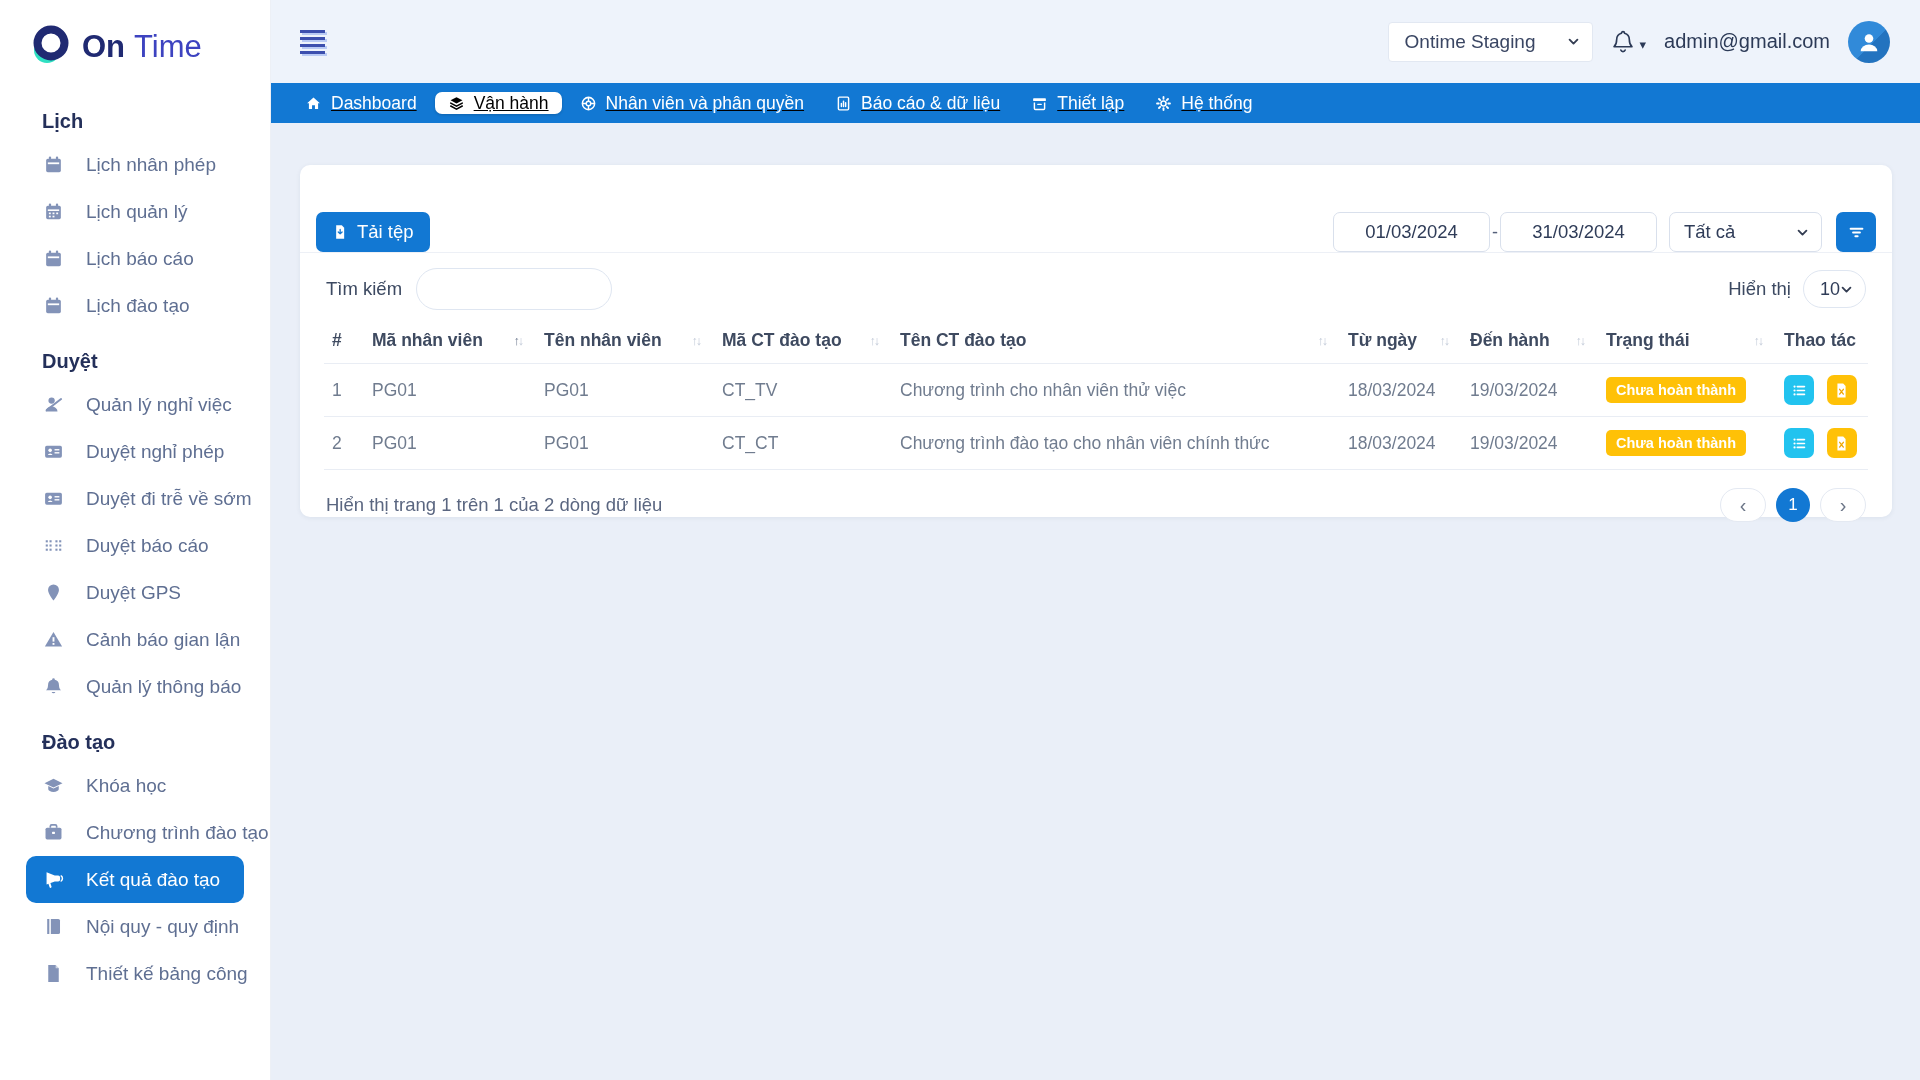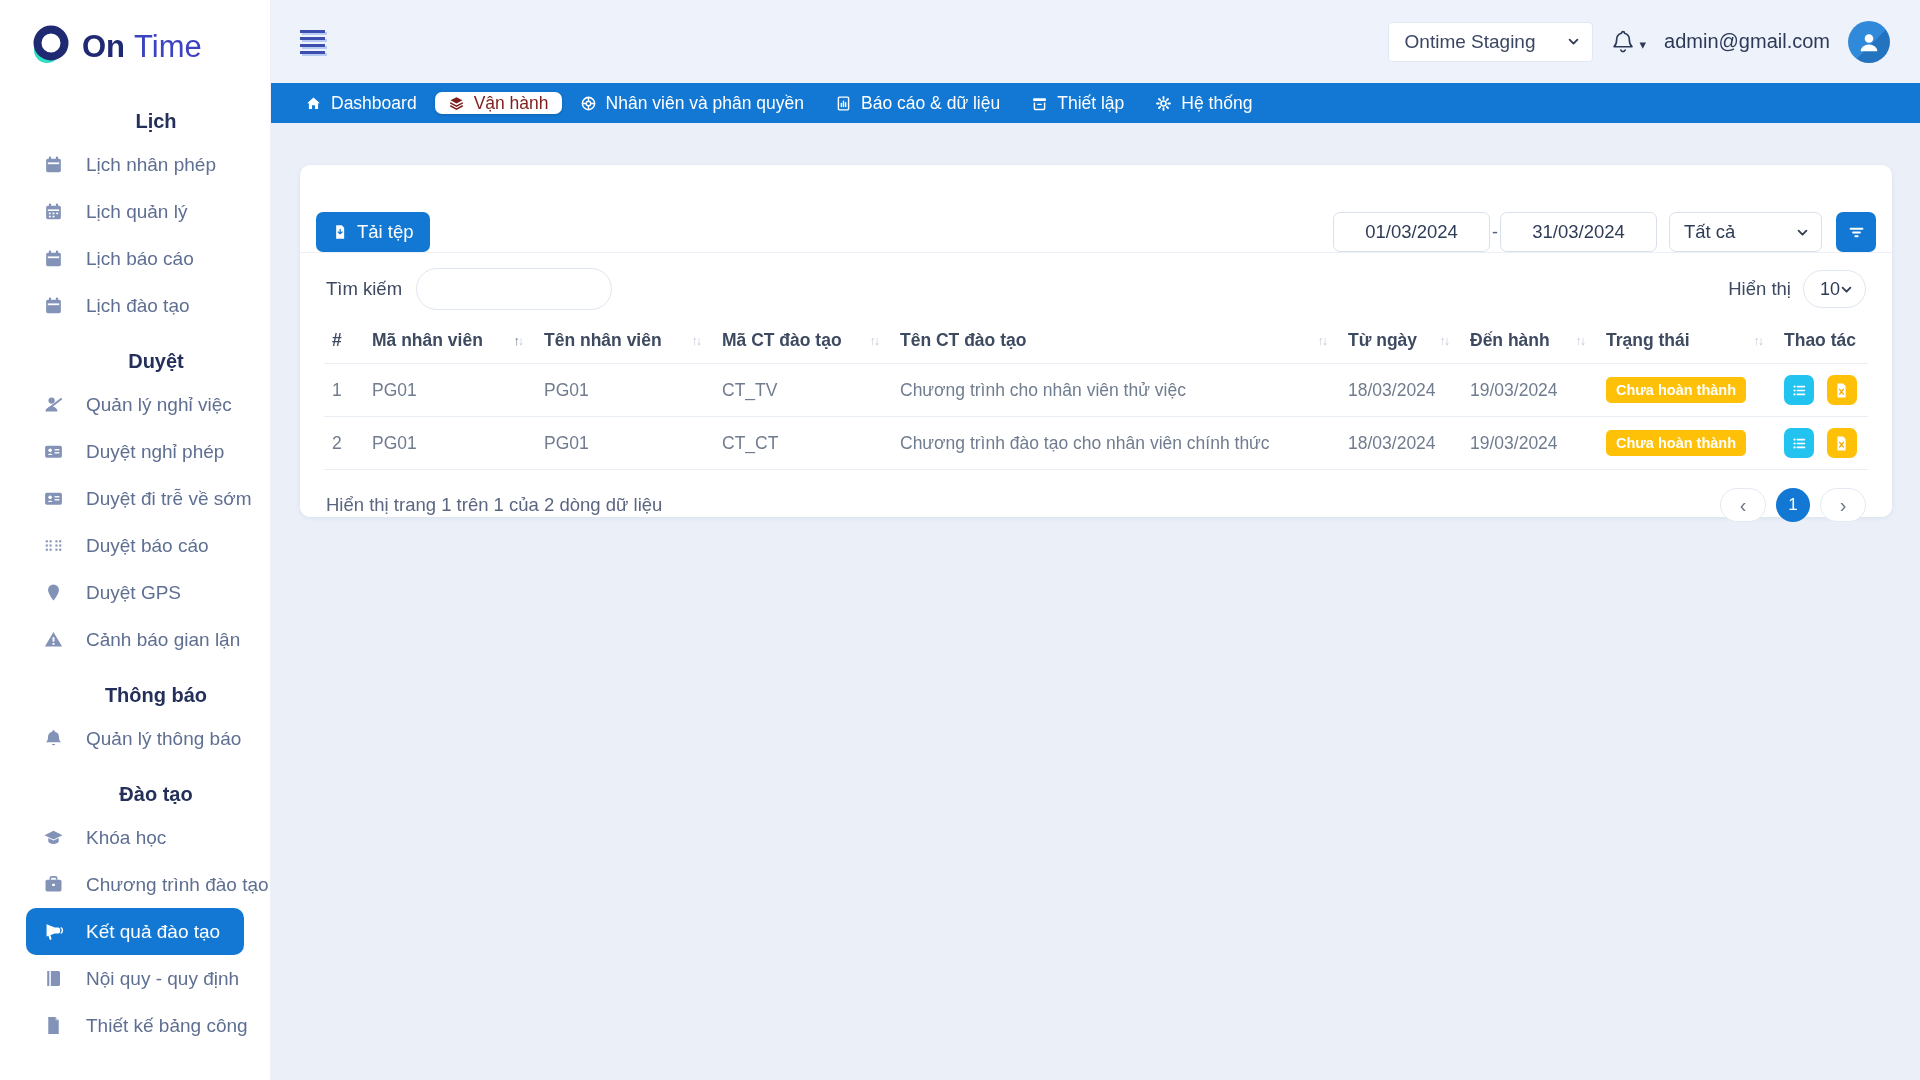--- a/index.html
+++ b/index.html
@@ -1,21 +1,21 @@
 <!DOCTYPE html>
 <html><head>
 <meta charset="utf-8">
 <style>
   * { box-sizing: border-box; margin: 0; padding: 0; }
   html,body { width:1920px; height:1080px; }
   body { font-family:"Liberation Sans", sans-serif; background:#eaeff8; overflow:hidden; }
   .app { position:relative; width:1920px; height:1080px; }
 
   
-  .sidebar { position:absolute; left:0; top:0; width:270px; height:1080px; background:#fff; overflow:hidden; z-index:5; box-shadow:1px 0 0 #edf0f6;text-align:center; }
+  .sidebar { position:absolute; left:0; top:0; width:270px; height:1080px; background:#fff; overflow:hidden; z-index:5; box-shadow:1px 0 0 #edf0f6; }
   .logo { display:flex; align-items:center; gap:10px; padding:24px 0 0 28px; height:70px; margin-bottom:19px; cursor:pointer; }
   .logo-text { font-size:31px; white-space:nowrap; }
   .logo-on { font-weight:800; color:#202a72; }
   .logo-time { font-weight:400; color:#3d43c0; margin-left:9px; }
   .side-title { padding:20px 0 8px 42px; line-height:24px; font-size:20px; font-weight:700; color:#24305a; }
   .side-item { display:flex; align-items:center; gap:22px; height:47px; margin:0 26px; padding-left:17px; border-radius:10px; color:#5f6f92; font-size:19px; cursor:pointer; white-space:nowrap; }
   .side-item .icn { width:21px; height:21px; color:#8393b8; flex:none; display:flex; }
   .side-item.active { background:#1278d3; color:#fff; }
   .side-item.active .icn { color:#fff; }
   .icn svg, .nicn svg { width:100%; height:100%; display:block; }
@@ -30,24 +30,24 @@
   .chev svg { width:100%; height:100%; }
   .bell-wrap { display:flex; align-items:flex-end; gap:5px; color:#2c3a57; cursor:pointer; }
   .bell { width:24px; height:27px; display:flex; }
   .bell svg { width:100%; height:100%; }
   .caret { font-size:13px; color:#2c3a57; padding-bottom:3px; }
   .email { font-size:20px; color:#2c3a57; cursor:pointer; }
   .avatar { width:42px; height:42px; border-radius:50%; background:linear-gradient(135deg,#318ad9 55%,#2373bf 56%); display:flex; align-items:center; justify-content:center; cursor:pointer; }
   .avatar svg { width:26px; height:26px; }
 
   
-  .navbar { position:absolute; left:270px; top:83px; width:1650px; height:40px; background:#1278d3; display:flex; align-items:center; padding-left:22px; gap:5px; }
+  .navbar { position:absolute; left:270px; top:83px; width:1650px; height:40px; background:#1278d3; display:flex; align-items:center; padding-left:22px; gap:5px;text-decoration:underline; }
   .nav-tab { display:flex; align-items:center; gap:9px; color:#fff; font-size:17.5px; font-weight:500; padding:0 13px; height:40px; cursor:pointer; white-space:nowrap; }
   .nav-tab .nicn { width:17px; height:17px; display:flex; }
-  .nav-tab.active { background:#fff; color:#7f1d1d; height:22px; border-radius:7px; box-shadow:0 1px 3px rgba(0,0,0,.18); }
+  .nav-tab.active { background:#fff; color:#000000; height:22px; border-radius:7px; box-shadow:0 1px 3px rgba(0,0,0,.18); }
 
   
   .content { position:absolute; left:270px; top:123px; width:1650px; height:957px; background:#eaeff8; }
   .card { position:absolute; left:30px; top:42px; width:1592px; height:352px; background:#fff; border-radius:10px; box-shadow:0 1px 5px rgba(30,50,90,.07); }
 
   .toolbar { display:flex; align-items:flex-end; height:88px; padding:0 16px; border-bottom:1px solid #edf0f6; }
   .btn-upload { display:flex; align-items:center; gap:9px; background:#1278d3; color:#fff; font-size:18.5px; font-weight:500; border:none; border-radius:7px; height:40px; padding:0 16px; cursor:pointer; font-family:inherit; }
   .btn-upload .bicn { width:16px; height:18px; display:flex; }
   .bicn svg { width:100%; height:100%; }
   .toolbar-right { margin-left:auto; display:flex; align-items:center; gap:2px; }
@@ -335,21 +335,20 @@
     </div>
     <div class="side-item">
       <span class="icn">
           <svg viewBox="0 0 20 20">
             <use href="#i-warn"></use>
           </svg>
         </span>
       <span>Cảnh báo gian lận</span>
     </div>
 
-    <div class="side-title">Thông báo</div>
     <div class="side-item">
       <span class="icn">
           <svg viewBox="0 0 20 20">
             <use href="#i-bell"></use>
           </svg>
         </span>
       <span>Quản lý thông báo</span>
     </div>
 
     <div class="side-title">Đào tạo</div>

